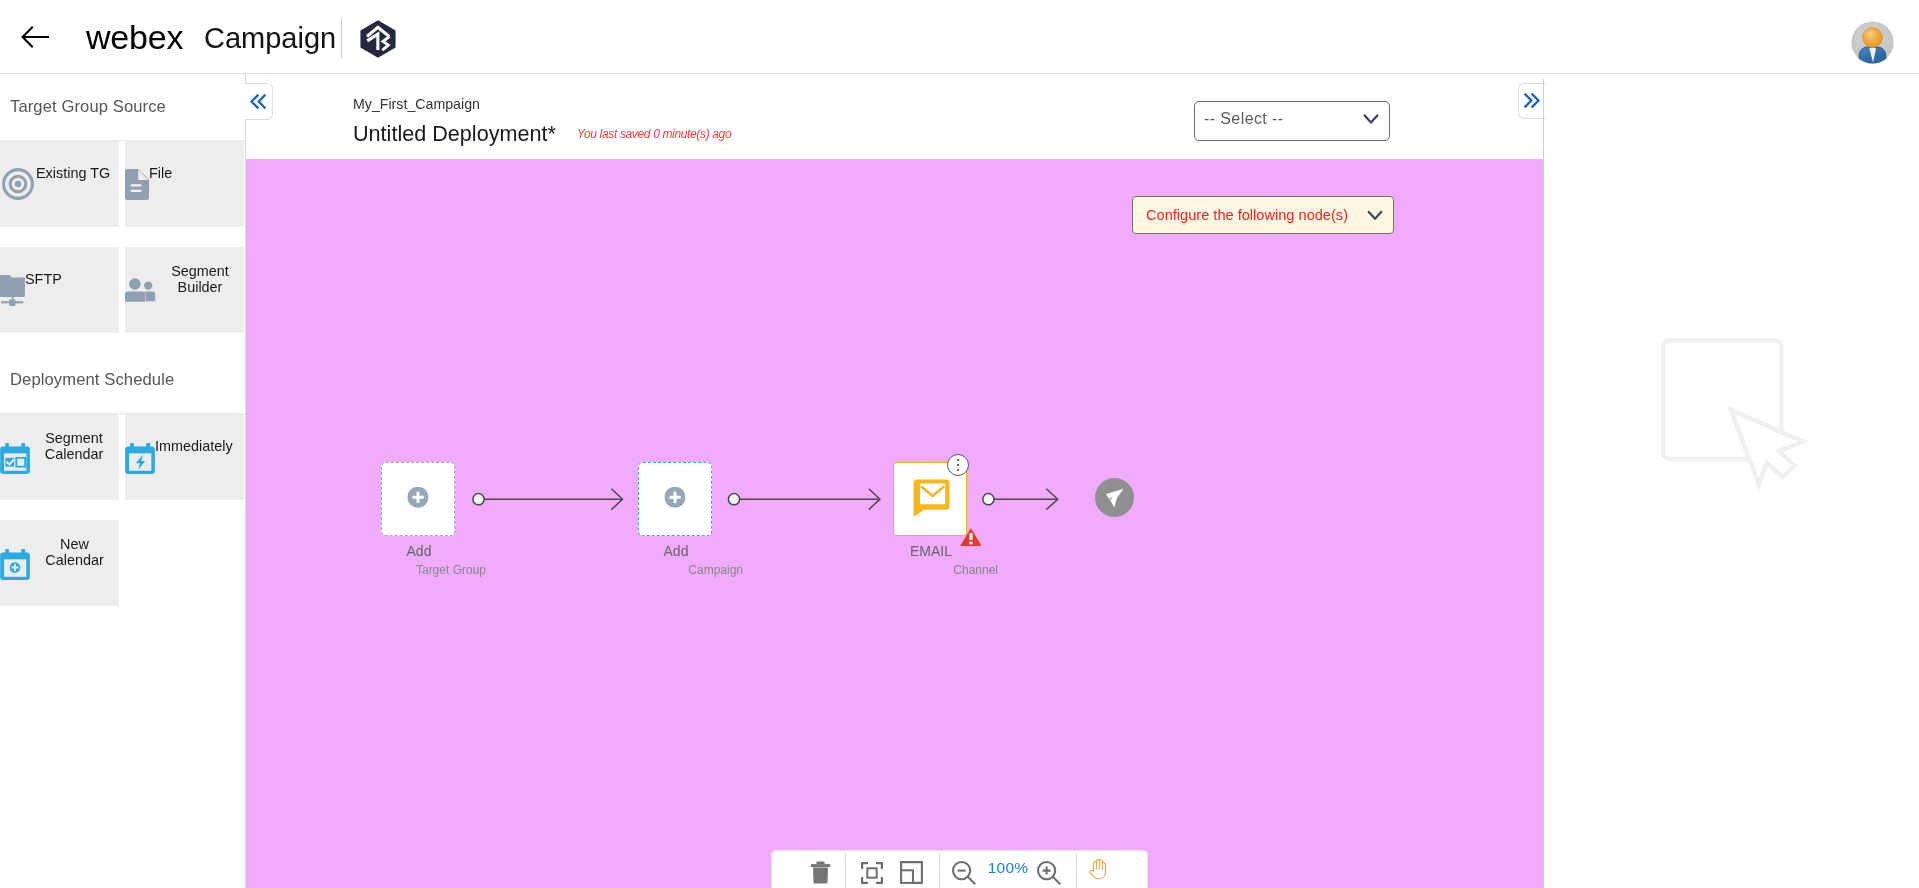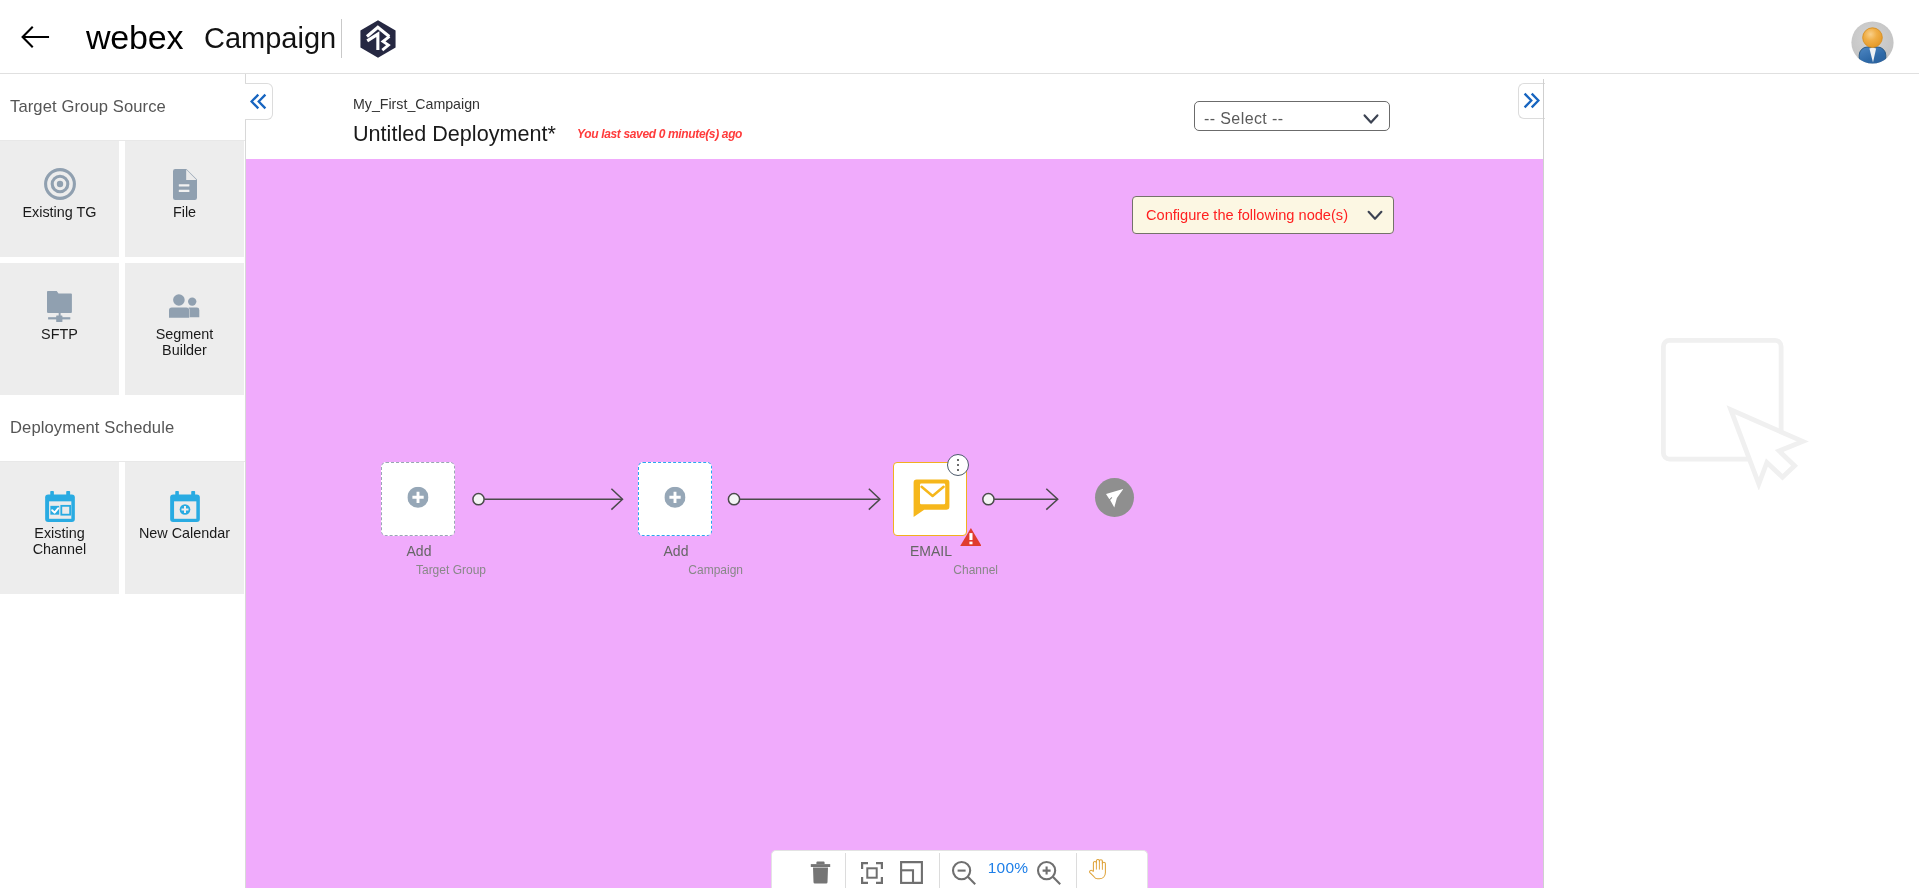--- a/index.html
+++ b/index.html
@@ -27,43 +27,43 @@
   .avatar { position:absolute; left:1850.6px; top:21.1px; width:43px; height:43px; }
 
   
   .sidebar { position:absolute; left:0; top:74px; width:246px; height:814px;
              background:#fff; border-right:1px solid #d8d8d8; }
   .sec-title { font-size:16.6px; color:#555; font-weight:400; padding:23px 0 0 10px;
                letter-spacing:0.1px; }
   .sec-head { height:67px; border-bottom:1px solid #e8e8e8; }
   .tile-grid { display:flex; flex-wrap:wrap; width:252px; margin-bottom:-6px;
                align-items:stretch; }
-  .tile { width:119px; background:#ededed; margin:0 6px 6px 0;
-          display:flex; flex-direction:column; align-items:center;
+  .tile { width:119px; background:#ededed; margin:0 6px 20px 0;
+          display:flex; flex-direction:row; align-items:center;
           justify-content:flex-start; cursor:pointer; position:relative;
-          flex:0 0 auto; padding-bottom:37px; }
+          flex:0 0 auto; padding-bottom:24px; }
   .tile-ic { margin-top:24px; height:38px; display:flex; align-items:center; }
   .tile-ic.cal svg { position:relative; top:1px; }
   .tile-lb { font-size:14.4px; color:#1a1a1a; text-align:center; line-height:16px;
              margin-top:1px; max-width:88px; }
   .tile-lb.wide { max-width:110px; }
 
   
   .canvas-wrap { position:absolute; left:246px; top:79px; width:1297px; height:814px;
                  background:#f0abfc; }
   .canvas-head { position:absolute; left:0; top:0; width:1297px; height:80px;
                  background:#fff; }
   .camp-name { position:absolute; left:107px; top:17px; font-size:14.2px;
                color:#333; }
   .depl-title { position:absolute; left:107px; top:42px; font-size:21.6px;
                 color:#1a1a1a; }
   .saved-note { position:absolute; left:331px; top:48px; font-size:12.0px;
-                color:#ff3b3b; font-style:italic; font-weight:700;
+                color:#ff3b3b; font-style:italic; font-weight:400;
                 letter-spacing:-0.35px; }
-  .select-box { position:absolute; left:948px; top:22px; width:196px; height:30px;
+  .select-box { position:absolute; left:948px; top:22px; width:196px; height:40px;
                 border:1.2px solid #6b6b6b; border-radius:5px; background:#fff;
                 cursor:pointer; }
   .select-txt { position:absolute; left:9px; top:8px; font-size:16px; color:#5a5a5a;
                 letter-spacing:0.4px; }
   .select-chev { position:absolute; left:168px; top:10px; }
 
   
   .collapse-tab { position:absolute; background:#fff; border:1px solid #dcdcdc;
                   cursor:pointer; display:flex; align-items:center;
                   justify-content:center; z-index:3; }
@@ -245,21 +245,33 @@
           <svg width="30" height="31" viewBox="0 0 29.6 30.9">
             <rect x="5.1" y="0" width="3.6" height="5.5" rx="0.8" fill="#29abe2"></rect>
             <rect x="21.0" y="0" width="3.9" height="5.5" rx="0.8" fill="#29abe2"></rect>
             <rect x="0" y="3.5" width="29.6" height="27.4" rx="3.0" fill="#29abe2"></rect>
             <rect x="3.9" y="10.3" width="22.2" height="17.4" fill="#ebebeb"></rect>
             <rect x="5.2" y="14.8" width="8.8" height="8.8" fill="#29abe2"></rect>
             <path d="M7.0 19.2 l2.4 2.4 l3.5 -4.3" fill="none" stroke="#fff" stroke-width="1.9" stroke-linecap="round" stroke-linejoin="round"></path>
             <rect x="16.1" y="14.8" width="8.8" height="8.8" fill="none" stroke="#29abe2" stroke-width="1.8"></rect>
           </svg>
         </div>
-        <div class="tile-lb">Existing Channel</div>
+        <div class="tile-lb">Segment Calendar</div>
+      </div>
+      <div class="tile">
+        <div class="tile-ic cal">
+          <svg width="30" height="31" viewBox="0 0 29.6 30.9">
+            <rect x="5.1" y="0" width="3.6" height="5.5" rx="0.8" fill="#29abe2"></rect>
+            <rect x="21.0" y="0" width="3.9" height="5.5" rx="0.8" fill="#29abe2"></rect>
+            <rect x="0" y="3.5" width="29.6" height="27.4" rx="3.0" fill="#29abe2"></rect>
+            <rect x="3.9" y="10.3" width="22.2" height="17.4" fill="#ebebeb"></rect>
+            <path d="M17.6 11.8 L10.8 20.2 h3.8 l-1.3 6.2 l6.6 -8.5 h-3.9 z" fill="#29abe2"></path>
+          </svg>
+        </div>
+        <div class="tile-lb">Immediately</div>
       </div>
       <div class="tile">
         <div class="tile-ic cal">
           <svg width="30" height="31" viewBox="0 0 29.6 30.9">
             <rect x="5.1" y="0" width="3.6" height="5.5" rx="0.8" fill="#29abe2"></rect>
             <rect x="21.0" y="0" width="3.9" height="5.5" rx="0.8" fill="#29abe2"></rect>
             <rect x="0" y="3.5" width="29.6" height="27.4" rx="3.0" fill="#29abe2"></rect>
             <rect x="3.9" y="10.3" width="22.2" height="17.4" fill="#ebebeb"></rect>
             <circle cx="14.8" cy="18.4" r="5.3" fill="#29abe2"></circle>
             <path d="M14.8 14.9 v7.0 M11.3 18.4 h7.0" stroke="#efefef" stroke-width="2.0" stroke-linecap="butt"></path>

